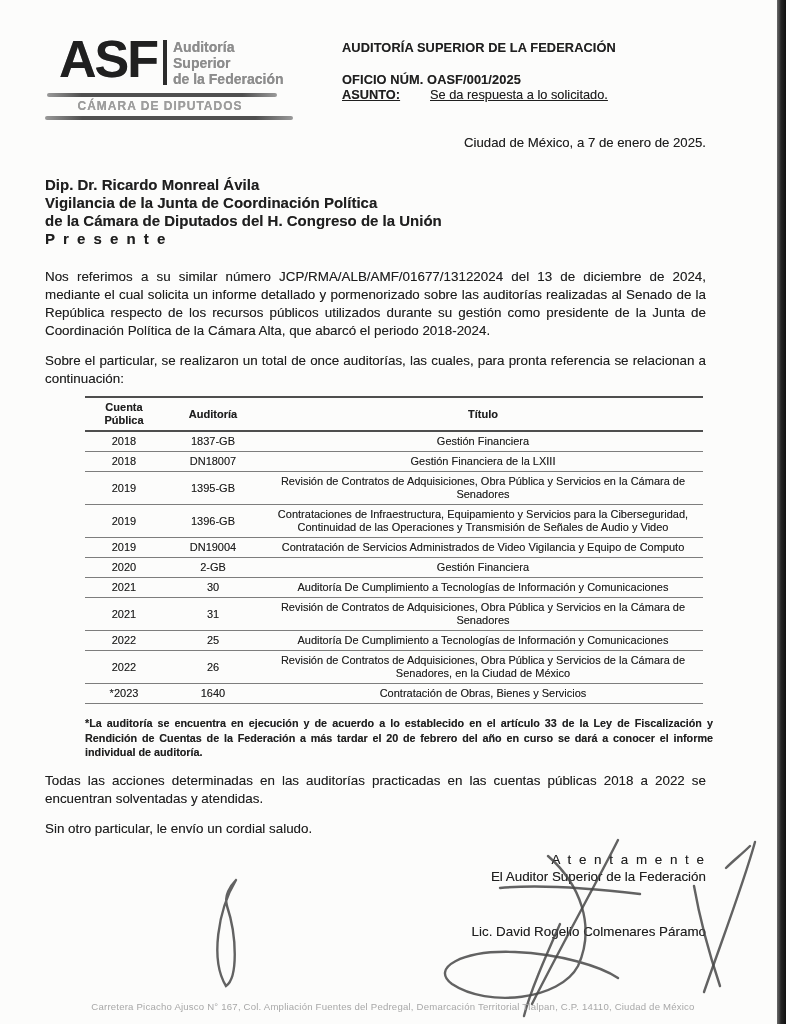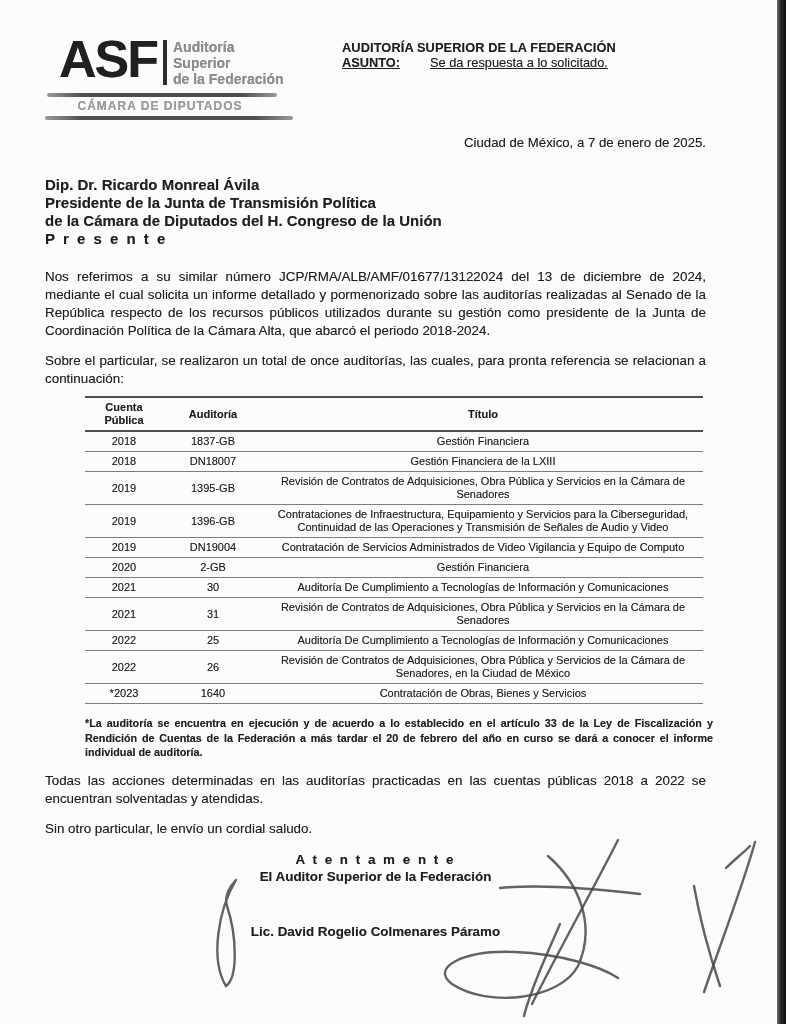--- a/index.html
+++ b/index.html
@@ -89,21 +89,21 @@
   .audit-table .col-cp{width:78px;}
   .audit-table .col-aud{width:100px;}
 
   
   .footnote{
     margin:12px 0 0 40px;width:628px;
     font-size:10.8px;font-weight:bold;line-height:14.5px;text-align:justify;
   }
 
   
-  .closing{margin-top:14px;text-align:center;font-weight:bold;font-size:13.4px;}
+  .closing{margin-top:14px;text-align:right;font-weight:normal;font-size:13.4px;}
   .closing .salutation{letter-spacing:2px;}
   .closing .signer-title{margin-top:2px;}
   .closing .signer-name{margin-top:40px;}
 
   
   .page-footer{
     position:absolute;left:0;bottom:12px;width:100%;
     text-align:center;color:#a8a8a8;font-size:9.6px;letter-spacing:.2px;
     text-shadow:none;
   }
@@ -133,32 +133,33 @@
         </div>
         <div class="band">
           <div class="band-bar top"></div>
           <div class="band-text">CÁMARA DE DIPUTADOS</div>
           <div class="band-bar bottom"></div>
         </div>
       </div>
 
       <div class="head-right">
         <div class="hline">AUDITORÍA SUPERIOR DE LA FEDERACIÓN</div>
+        <div class="hline">OFICIO NÚM. OASF/001/2025</div>
         <div class="asunto-row">
           <span class="asunto-label">ASUNTO:</span>
           <span class="asunto-text">Se da respuesta a lo solicitado.</span>
         </div>
       </div>
     </div>
 
     <div class="dateline">Ciudad de México, a 7 de enero de 2025.</div>
 
     <div class="recipient">
       <div>Dip. Dr. Ricardo Monreal Ávila</div>
-      <div>Presidente de la Junta de Transmisión Política</div>
+      <div>Vigilancia de la Junta de Coordinación Política</div>
       <div>de la Cámara de Diputados del H. Congreso de la Unión</div>
       <div class="presente">P r e s e n t e</div>
     </div>
 
     <p class="para">Nos referimos a su similar número JCP/RMA/ALB/AMF/01677/13122024 del 13 de diciembre de 2024, mediante el cual solicita un informe detallado y pormenorizado sobre las auditorías realizadas al Senado de la República respecto de los recursos públicos utilizados durante su gestión como presidente de la Junta de Coordinación Política de la Cámara Alta, que abarcó el periodo 2018-2024.</p>
     <p class="para tight">Sobre el particular, se realizaron un total de once auditorías, las cuales, para pronta referencia se relacionan a continuación:</p>
 
     <table class="audit-table">
       <thead>
         <tr>
@@ -242,13 +243,14 @@
     <path d="M236 52 C 218 82, 210 132, 226 158 C 238 150, 237 108, 227 78 C 224 68, 230 58, 236 52"></path>
     <path d="M618 12 C 598 52, 560 120, 532 176"></path>
     <path d="M548 28 C 580 56, 596 98, 578 138 C 560 172, 488 180, 452 156 C 430 140, 462 122, 515 124 C 560 126, 600 138, 618 150"></path>
     <path d="M500 60 C 540 56, 590 60, 640 66"></path>
     <path d="M560 96 C 545 130, 530 164, 524 188"></path>
     <path d="M755 14 C 744 54, 722 112, 704 164"></path>
     <path d="M694 58 C 700 92, 710 128, 720 158"></path>
     <path d="M750 18 C 742 26, 734 32, 726 40"></path>
   </svg>
 
+  <div class="page-footer">Carretera Picacho Ajusco N° 167, Col. Ampliación Fuentes del Pedregal, Demarcación Territorial Tlalpan, C.P. 14110, Ciudad de México</div>
 </div>
 
 </body></html>

